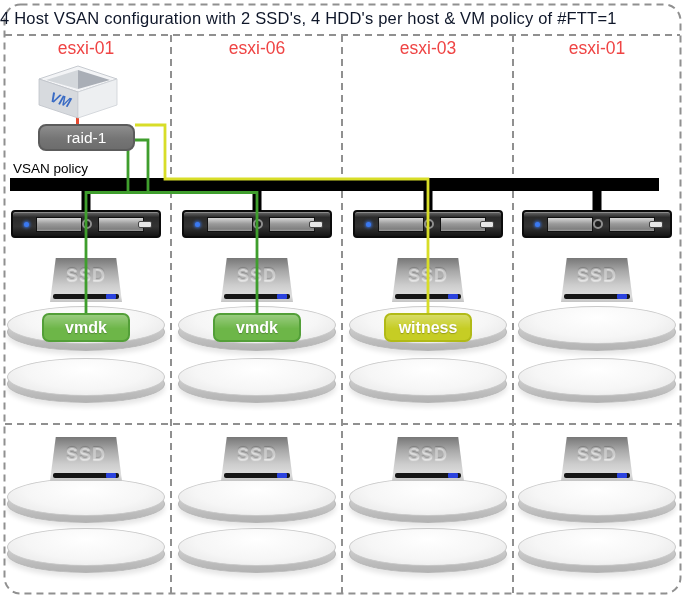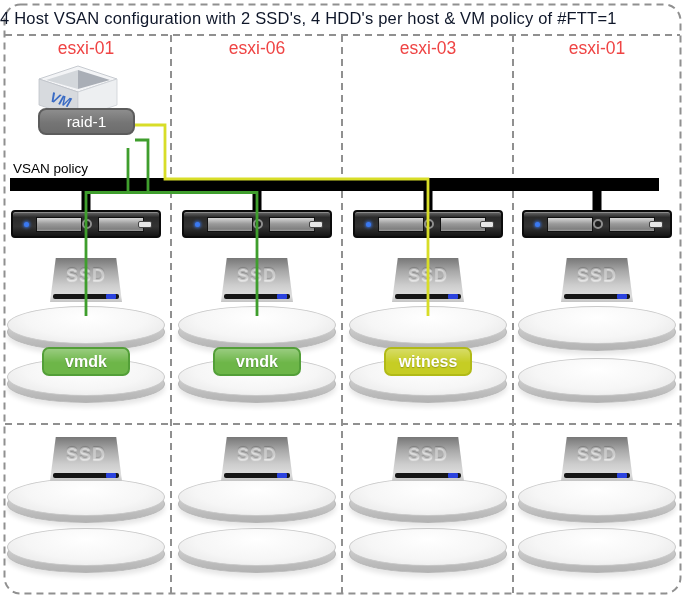--- a/index.html
+++ b/index.html
@@ -23,21 +23,21 @@
     position:absolute;left:13px;top:161px;z-index:6;
     font-size:13.5px;color:#000;
   }
 
   
   .vm-cube{position:absolute;left:37px;top:65px;width:82px;height:54px;z-index:3;}
   .red-link{position:absolute;left:76px;top:115px;width:3px;height:10px;background:#e5492f;z-index:2;}
 
   
   .raid-box{
-    position:absolute;left:38px;top:108px;width:97px;height:27px;z-index:6;
+    position:absolute;left:38px;top:124px;width:97px;height:27px;z-index:6;
     background:linear-gradient(180deg,#8d8d8d,#757575 55%,#6d6d6d);
     border:2px solid #5c5c5c;border-radius:8px;box-sizing:border-box;
     color:#fff;font-size:15.5px;display:flex;align-items:center;justify-content:center;
   }
 
   
   .server{
     position:absolute;top:210px;width:150px;height:28px;z-index:2;box-sizing:border-box;
     background:linear-gradient(180deg,#6a6a6a,#2a2a2a 22%,#333 60%,#151515);
     border:2px solid #0c0c0c;border-radius:4px;
@@ -92,21 +92,20 @@
     border:1px solid #c9c9c9;box-sizing:border-box;
   }
 
   
   .disk-label{
     position:absolute;top:313px;width:88px;height:29px;z-index:6;box-sizing:border-box;
     border-radius:7px;border:2px solid;color:#fff;font-size:16px;font-weight:bold;
     display:flex;align-items:center;justify-content:center;
     text-shadow:0 1px 1px rgba(0,0,0,0.25);
     background-image:linear-gradient(180deg,rgba(255,255,255,0.30),rgba(255,255,255,0) 55%);
-    margin-top:34px;
   }
   .disk-label.vmdk{background-color:var(--vmdk-fill);border-color:var(--vmdk-border);}
   .disk-label.witness{background-color:var(--witness-fill);border-color:var(--witness-border);text-align:center;}
 
   .wire{fill:none;stroke-width:2.8;}
   .wire-green{stroke:var(--replica-line);}
   .wire-yellow{stroke:var(--witness-line);}
   .netbar{fill:var(--network-bar);}
   .dash{fill:none;stroke:#909090;stroke-width:2;stroke-dasharray:7 5;}
 </style>

